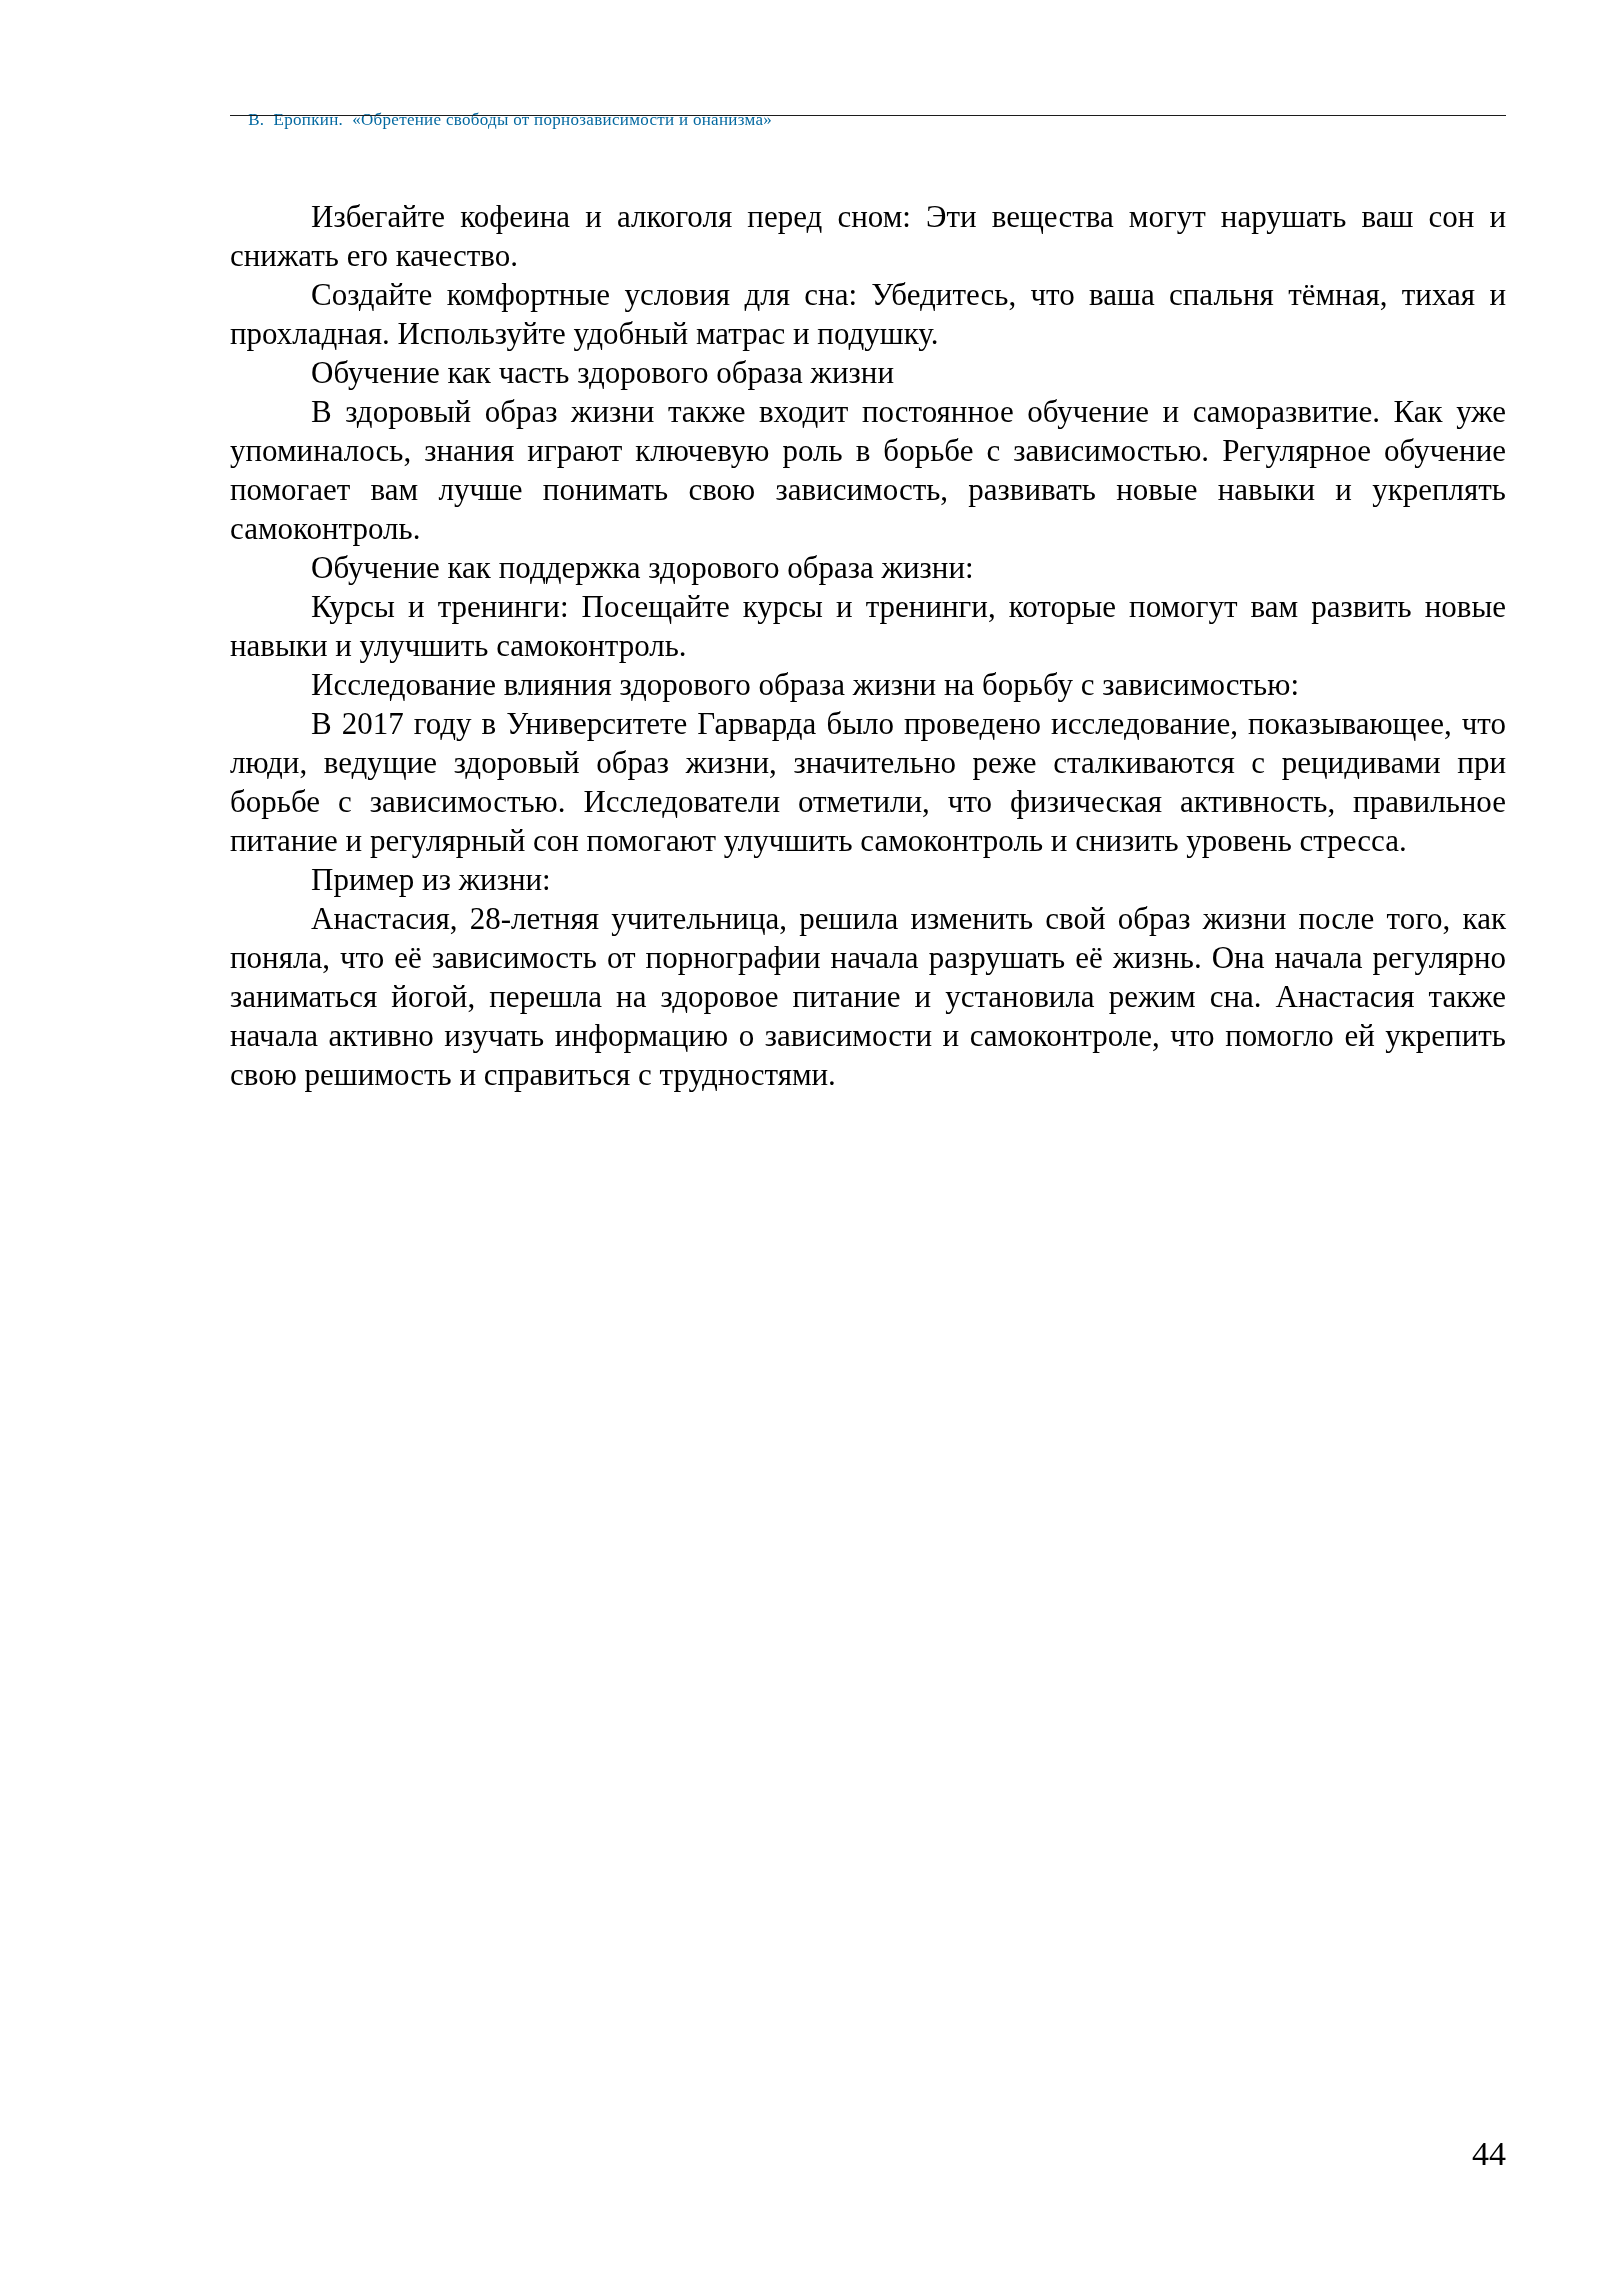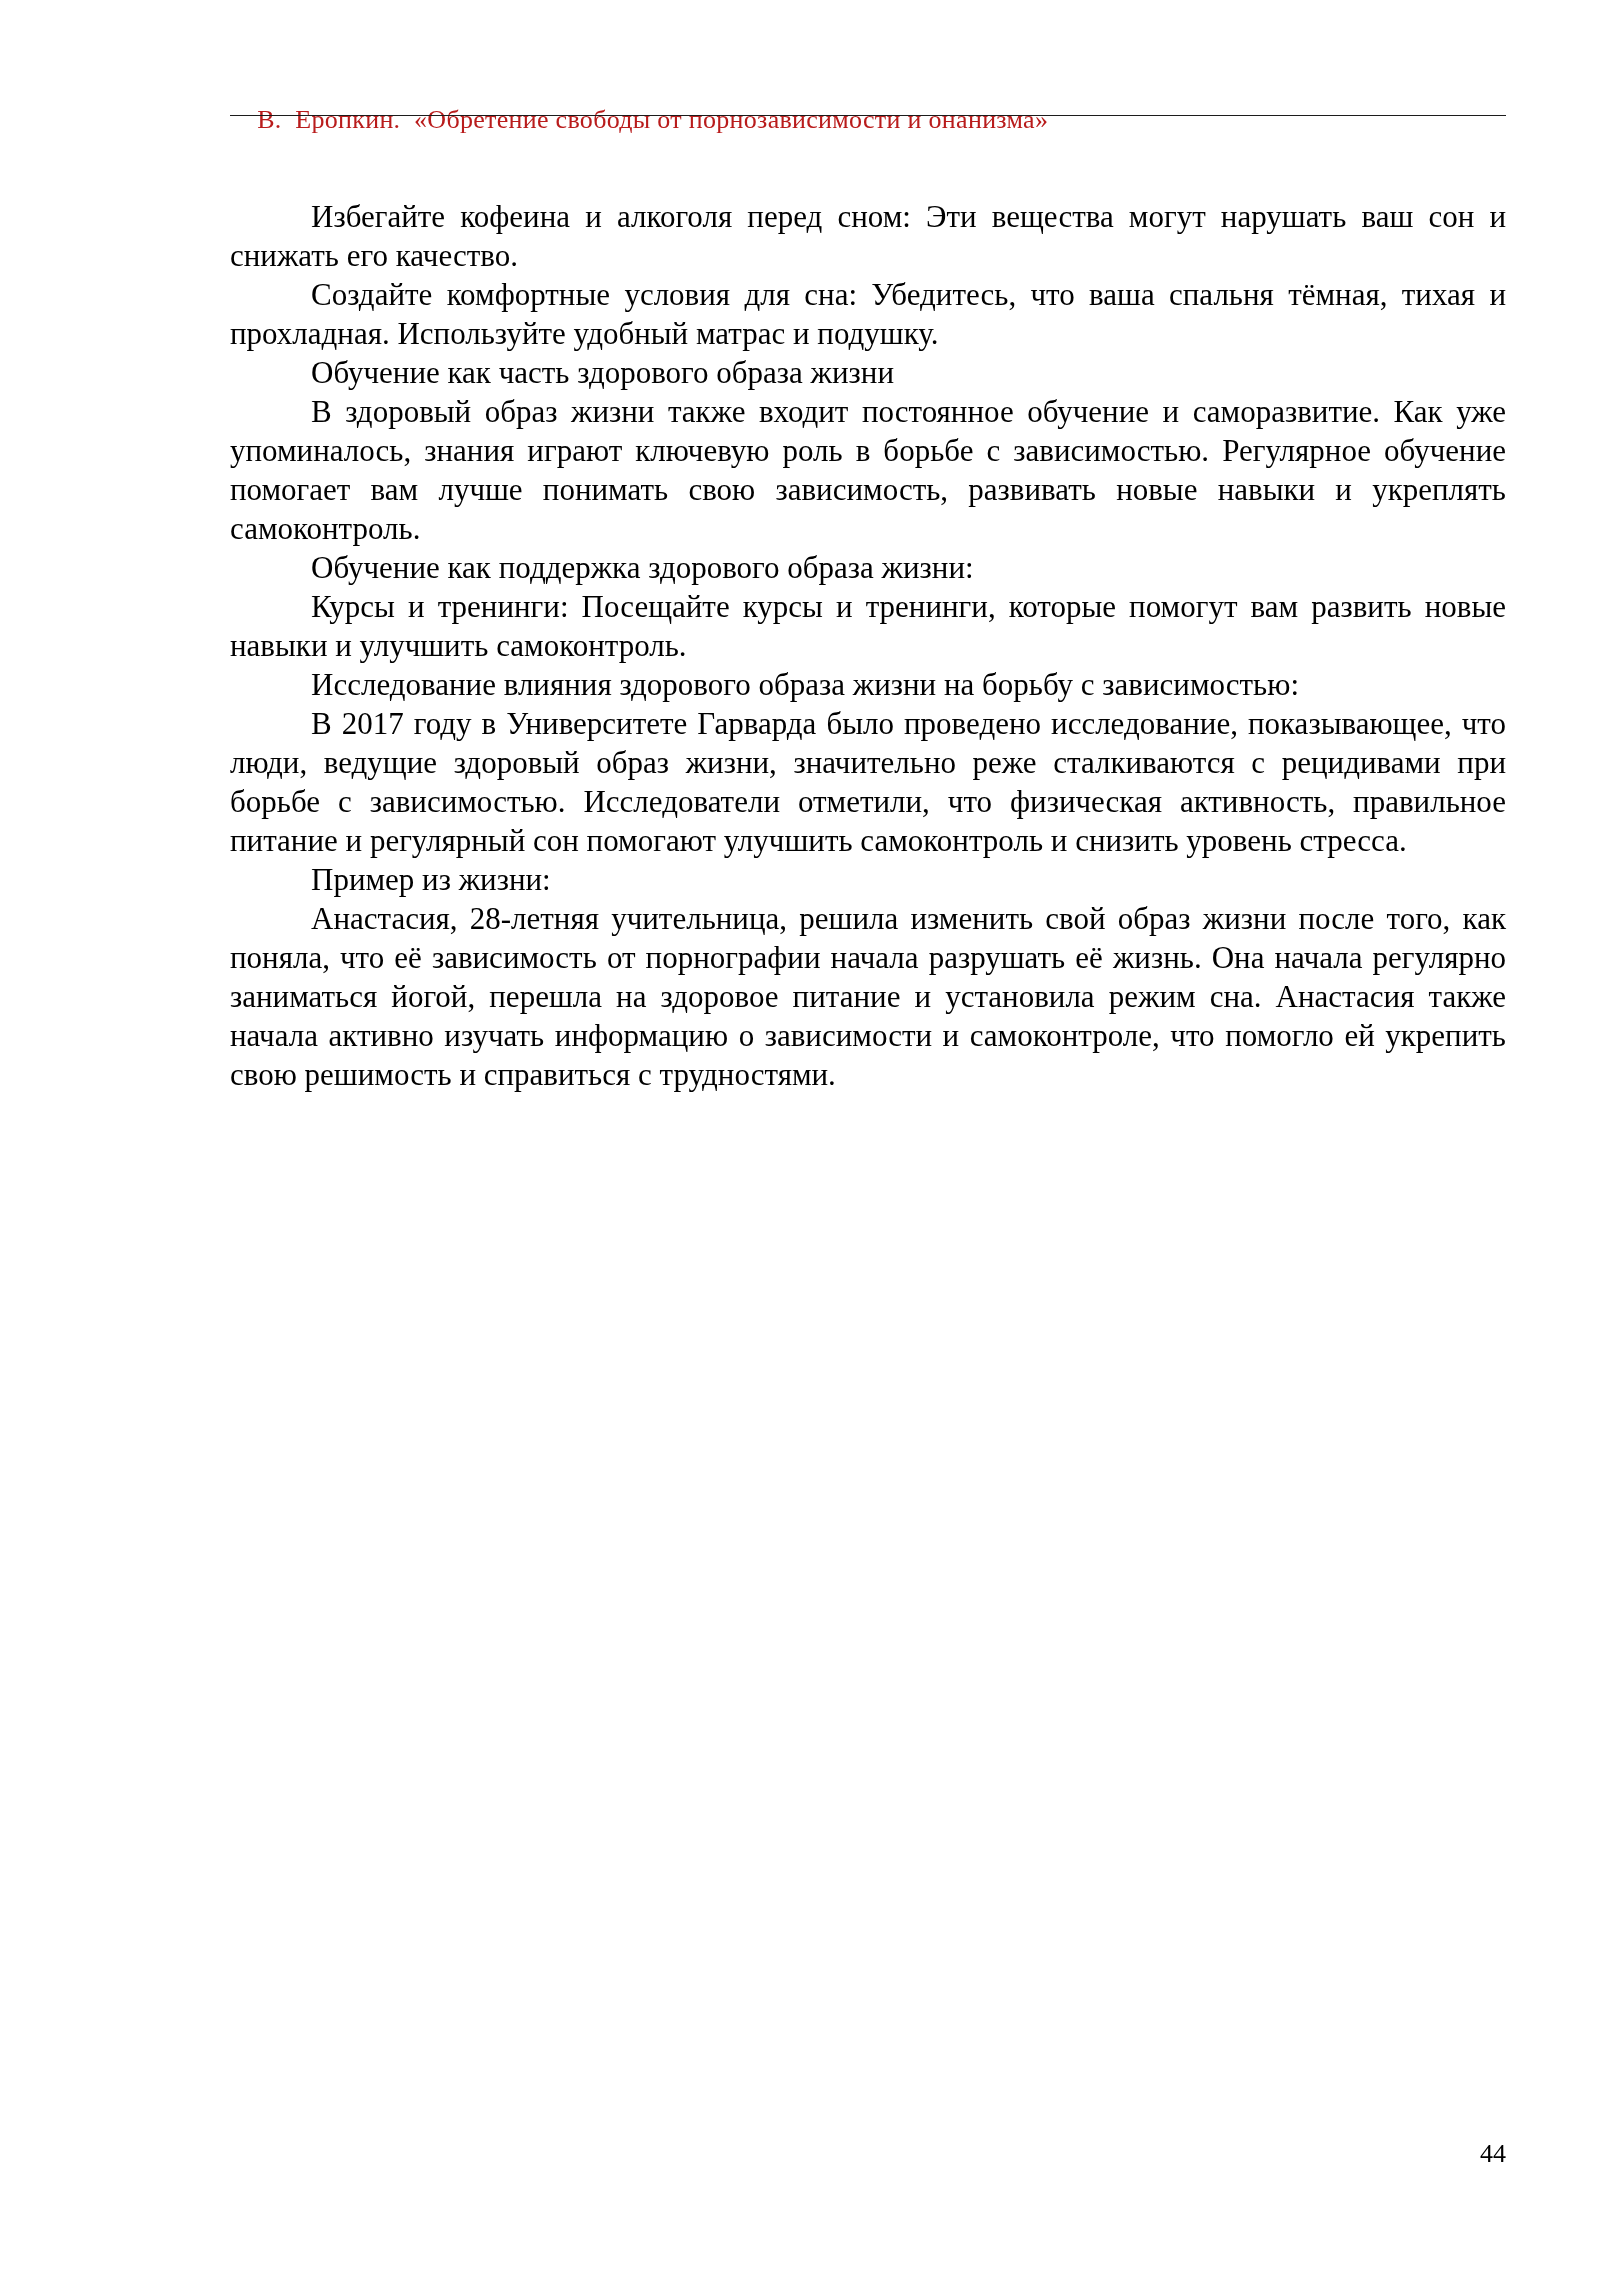--- a/index.html
+++ b/index.html
@@ -16,23 +16,23 @@
   }
   .page {
     position: absolute;
     inset: 0;
   }
   .running-header {
     position: absolute;
     left: 230px;
     top: 73px;
     width: 1276px;
-    font-size: 26px;
+    font-size: 17px;
     line-height: 31px;
-    color: #b91c1c;
+    color: #0369a1;
     white-space: pre;
     letter-spacing: 0.3px;
   }
   .header-rule {
     position: absolute;
     left: 230px;
     top: 115px;
     width: 1276px;
     height: 1.3px;
     background: #1c1c1c;
@@ -56,21 +56,21 @@
   }
   .content b {
     font-weight: normal;
   }
   .page-number {
     position: absolute;
     left: 230px;
     top: 2138px;
     width: 1276px;
     text-align: right;
-    font-size: 26px;
+    font-size: 34px;
     line-height: 31px;
     color: #000000;
   }
 </style>
 </head>
 <body>
 
 <div class="page">
 
   <div class="running-header">

